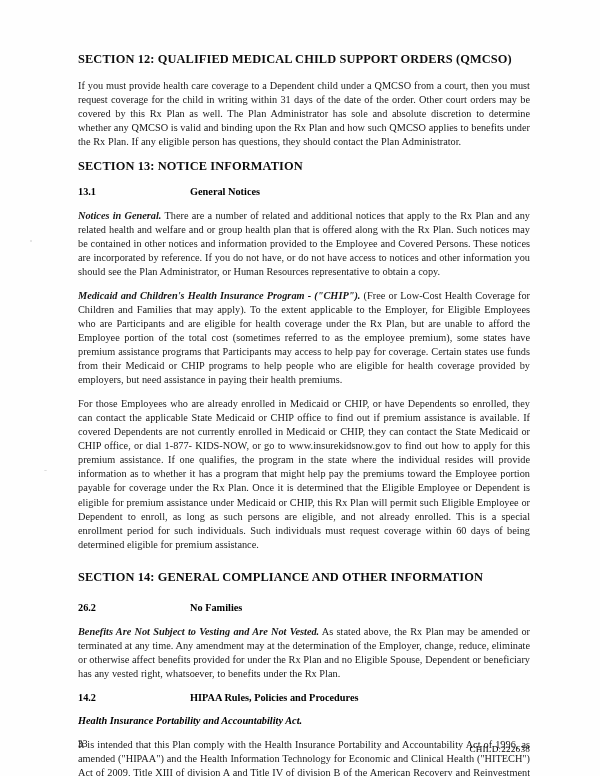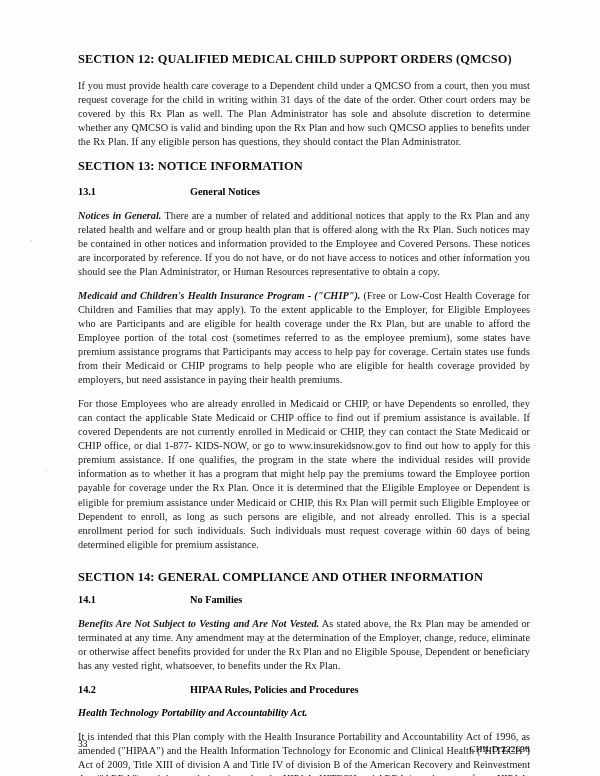--- a/index.html
+++ b/index.html
@@ -32,21 +32,21 @@
   h1.section-heading {
     font-size: 12.4px;
     font-weight: bold;
     letter-spacing: 0.1px;
     margin: 0 0 11px 0;
     line-height: 1.25;
     color: #111;
   }
   h1.section-heading.sec14 {
     margin-top: 18px;
-    margin-bottom: 8px;
+    margin-bottom: 16px;
   }
 
   .subhead {
     font-size: 10.3px;
     font-weight: bold;
     margin: 0 0 10px 0;
     line-height: 1.3;
     display: flex;
     gap: 36px;
   }
@@ -124,32 +124,32 @@
 
   <p class="body"><span class="run-in">Notices in General.</span><span> There are a number of related and additional notices that apply to the Rx Plan and any related health and welfare and or group health plan that is offered along with the Rx Plan. Such notices may be contained in other notices and information provided to the Employee and Covered Persons. These notices are incorporated by reference. If you do not have, or do not have access to notices and other information you should see the Plan Administrator, or Human Resources representative to obtain a copy.</span></p>
 
   <p class="body"><span class="run-in">Medicaid and Children's Health Insurance Program - ("CHIP").</span><span> (Free or Low-Cost Health Coverage for Children and Families that may apply). To the extent applicable to the Employer, for Eligible Employees who are Participants and are eligible for health coverage under the Rx Plan, but are unable to afford the Employee portion of the total cost (sometimes referred to as the employee premium), some states have premium assistance programs that Participants may access to help pay for coverage. Certain states use funds from their Medicaid or CHIP programs to help people who are eligible for health coverage provided by employers, but need assistance in paying their health premiums.</span></p>
 
   <p class="body">For those Employees who are already enrolled in Medicaid or CHIP, or have Dependents so enrolled, they can contact the applicable State Medicaid or CHIP office to find out if premium assistance is available. If covered Dependents are not currently enrolled in Medicaid or CHIP, they can contact the State Medicaid or CHIP office, or dial 1-877- KIDS-NOW, or go to www.insurekidsnow.gov to find out how to apply for this premium assistance. If one qualifies, the program in the state where the individual resides will provide information as to whether it has a program that might help pay the premiums toward the Employee portion payable for coverage under the Rx Plan. Once it is determined that the Eligible Employee or Dependent is eligible for premium assistance under Medicaid or CHIP, this Rx Plan will permit such Eligible Employee or Dependent to enroll, as long as such persons are eligible, and not already enrolled. This is a special enrollment period for such individuals. Such individuals must request coverage within 60 days of being determined eligible for premium assistance.</p>
 
   <h1 class="section-heading sec14">SECTION 14: GENERAL COMPLIANCE AND OTHER INFORMATION</h1>
 
   <div class="subhead">
-    <span class="num">14.1</span>
+    <span class="num">26.2</span>
     <span class="txt">No Families</span>
   </div>
 
   <p class="body"><span class="run-in">Benefits Are Not Subject to Vesting and Are Not Vested.</span><span> As stated above, the Rx Plan may be amended or terminated at any time. Any amendment may at the determination of the Employer, change, reduce, eliminate or otherwise affect benefits provided for under the Rx Plan and no Eligible Spouse, Dependent or beneficiary has any vested right, whatsoever, to benefits under the Rx Plan.</span></p>
 
   <div class="subhead">
     <span class="num">14.2</span>
     <span class="txt">HIPAA Rules, Policies and Procedures</span>
   </div>
 
-  <p class="italic-head">Health Technology Portability and Accountability Act.</p>
+  <p class="italic-head">Health Insurance Portability and Accountability Act.</p>
 
   <p class="body">It is intended that this Plan comply with the Health Insurance Portability and Accountability Act of 1996, as amended ("HIPAA") and the Health Information Technology for Economic and Clinical Health ("HITECH") Act of 2009, Title XIII of division A and Title IV of division B of the American Recovery and Reinvestment Act ("ARRA"), and the regulations issued under HIPAA, HITECH and ARRA (together we refer to HIPAA, HITECH and ARRA as "HIPAA"). Any Rules and/or Policy adopted by the Employer that addresses HIPAA are automatically incorporated in this Plan by reference and become part of the Plan.</p>
 
   <div class="footer">
     <span class="pageno">33</span>
     <span class="cidn">CHILD:222638</span>
   </div>
 
   <div class="speckle" style="left:30px; top:240px;"></div>
   <div class="speckle" style="left:44px; top:470px; width:3px; height:1px;"></div>

